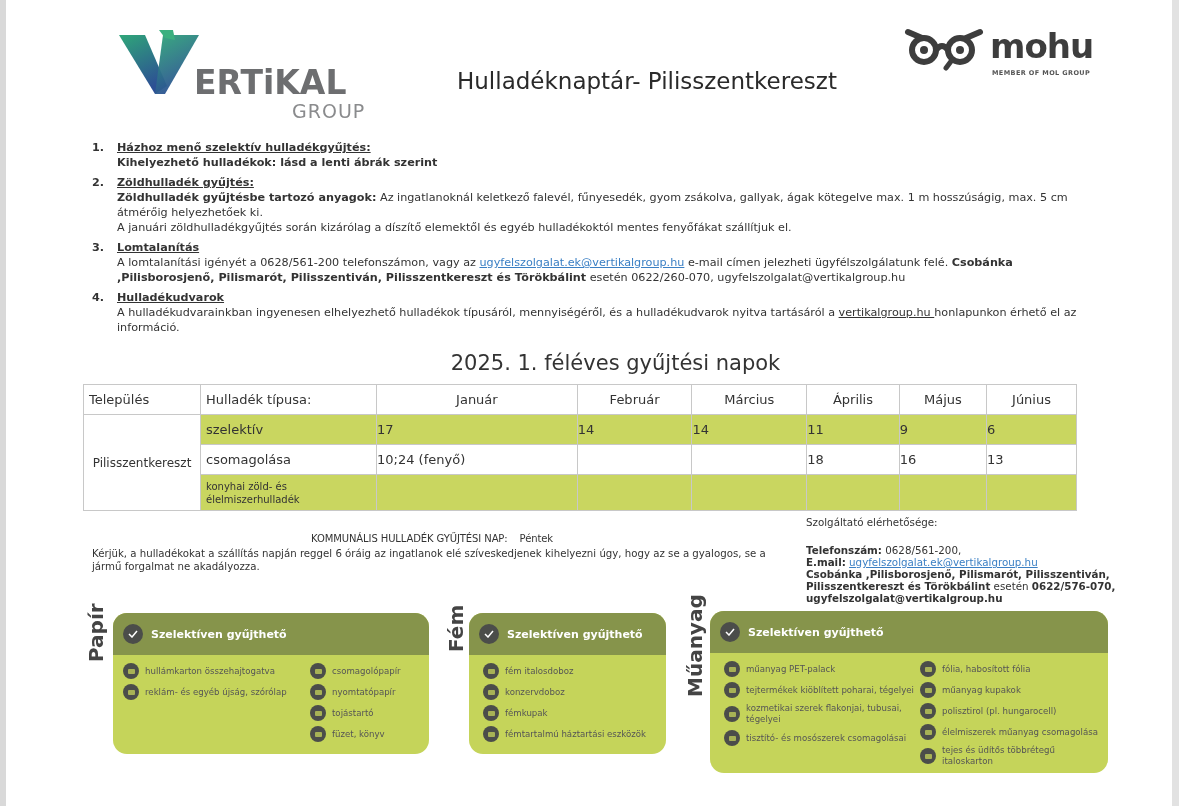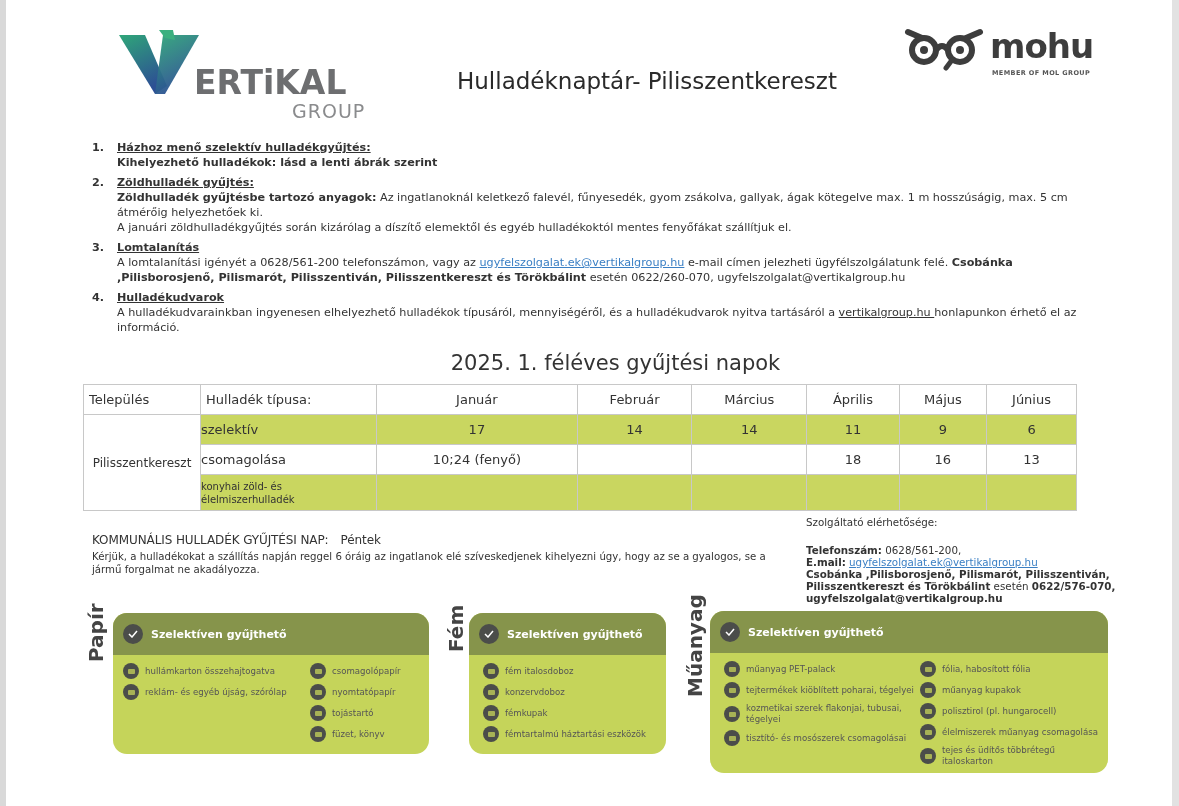--- a/index.html
+++ b/index.html
@@ -33,28 +33,28 @@
 
   
   .sched-title { position: absolute; left: 0; width: 1179px; top: 351px; text-align: center; font-size: 21px; color: #333; padding-left: 40px; }
   table.sched { position: absolute; left: 77px; top: 384px; width: 994px; border-collapse: collapse; font-size: 13px; color: #333; }
   table.sched td, table.sched th { border: 1.5px solid #c8c8c8; font-weight: normal; height: 30px; }
   table.sched th { text-align: center; }
   table.sched th.left { text-align: left; padding-left: 5px; }
   .col-telep { width: 117px; }
   .col-type { width: 176px; }
   .green { background: #c9d660; }
-  .type-cell { text-align: left; }
+  .type-cell { text-align: left; padding-left: 5px; }
   .type-small { font-size: 10px; line-height: 13px; }
-  .val { text-align: center; }
+  .val { }
   .city-cell { text-align: center; font-weight: bold; font-size: 12px; background: #fff; }
 
   
   .communal { position: absolute; left: 86px; top: 533px; width: 680px; color: #333; }
-  .communal-head { font-size: 12px; letter-spacing: -0.1px; }
+  .communal-head { font-size: 10px; letter-spacing: -0.1px; text-align: center; }
   .communal-head .day { margin-left: 12px; }
   .communal-text { font-size: 10.2px; line-height: 13px; margin-top: 3px; }
 
   .provider { position: absolute; left: 800px; top: 516px; width: 320px; font-size: 10.3px; line-height: 12px; color: #333; }
   .provider .ptitle { margin-bottom: 16px; }
 
   
   .vlabel { position: absolute; font-weight: bold; font-size: 20px; color: #444; transform: rotate(-90deg); transform-origin: left top; white-space: nowrap; }
   .card { position: absolute; border-radius: 14px; overflow: hidden; background: #c5d45a; }
   .card-head { height: 42px; background: #86944b; display: flex; align-items: center; padding-left: 10px; }

